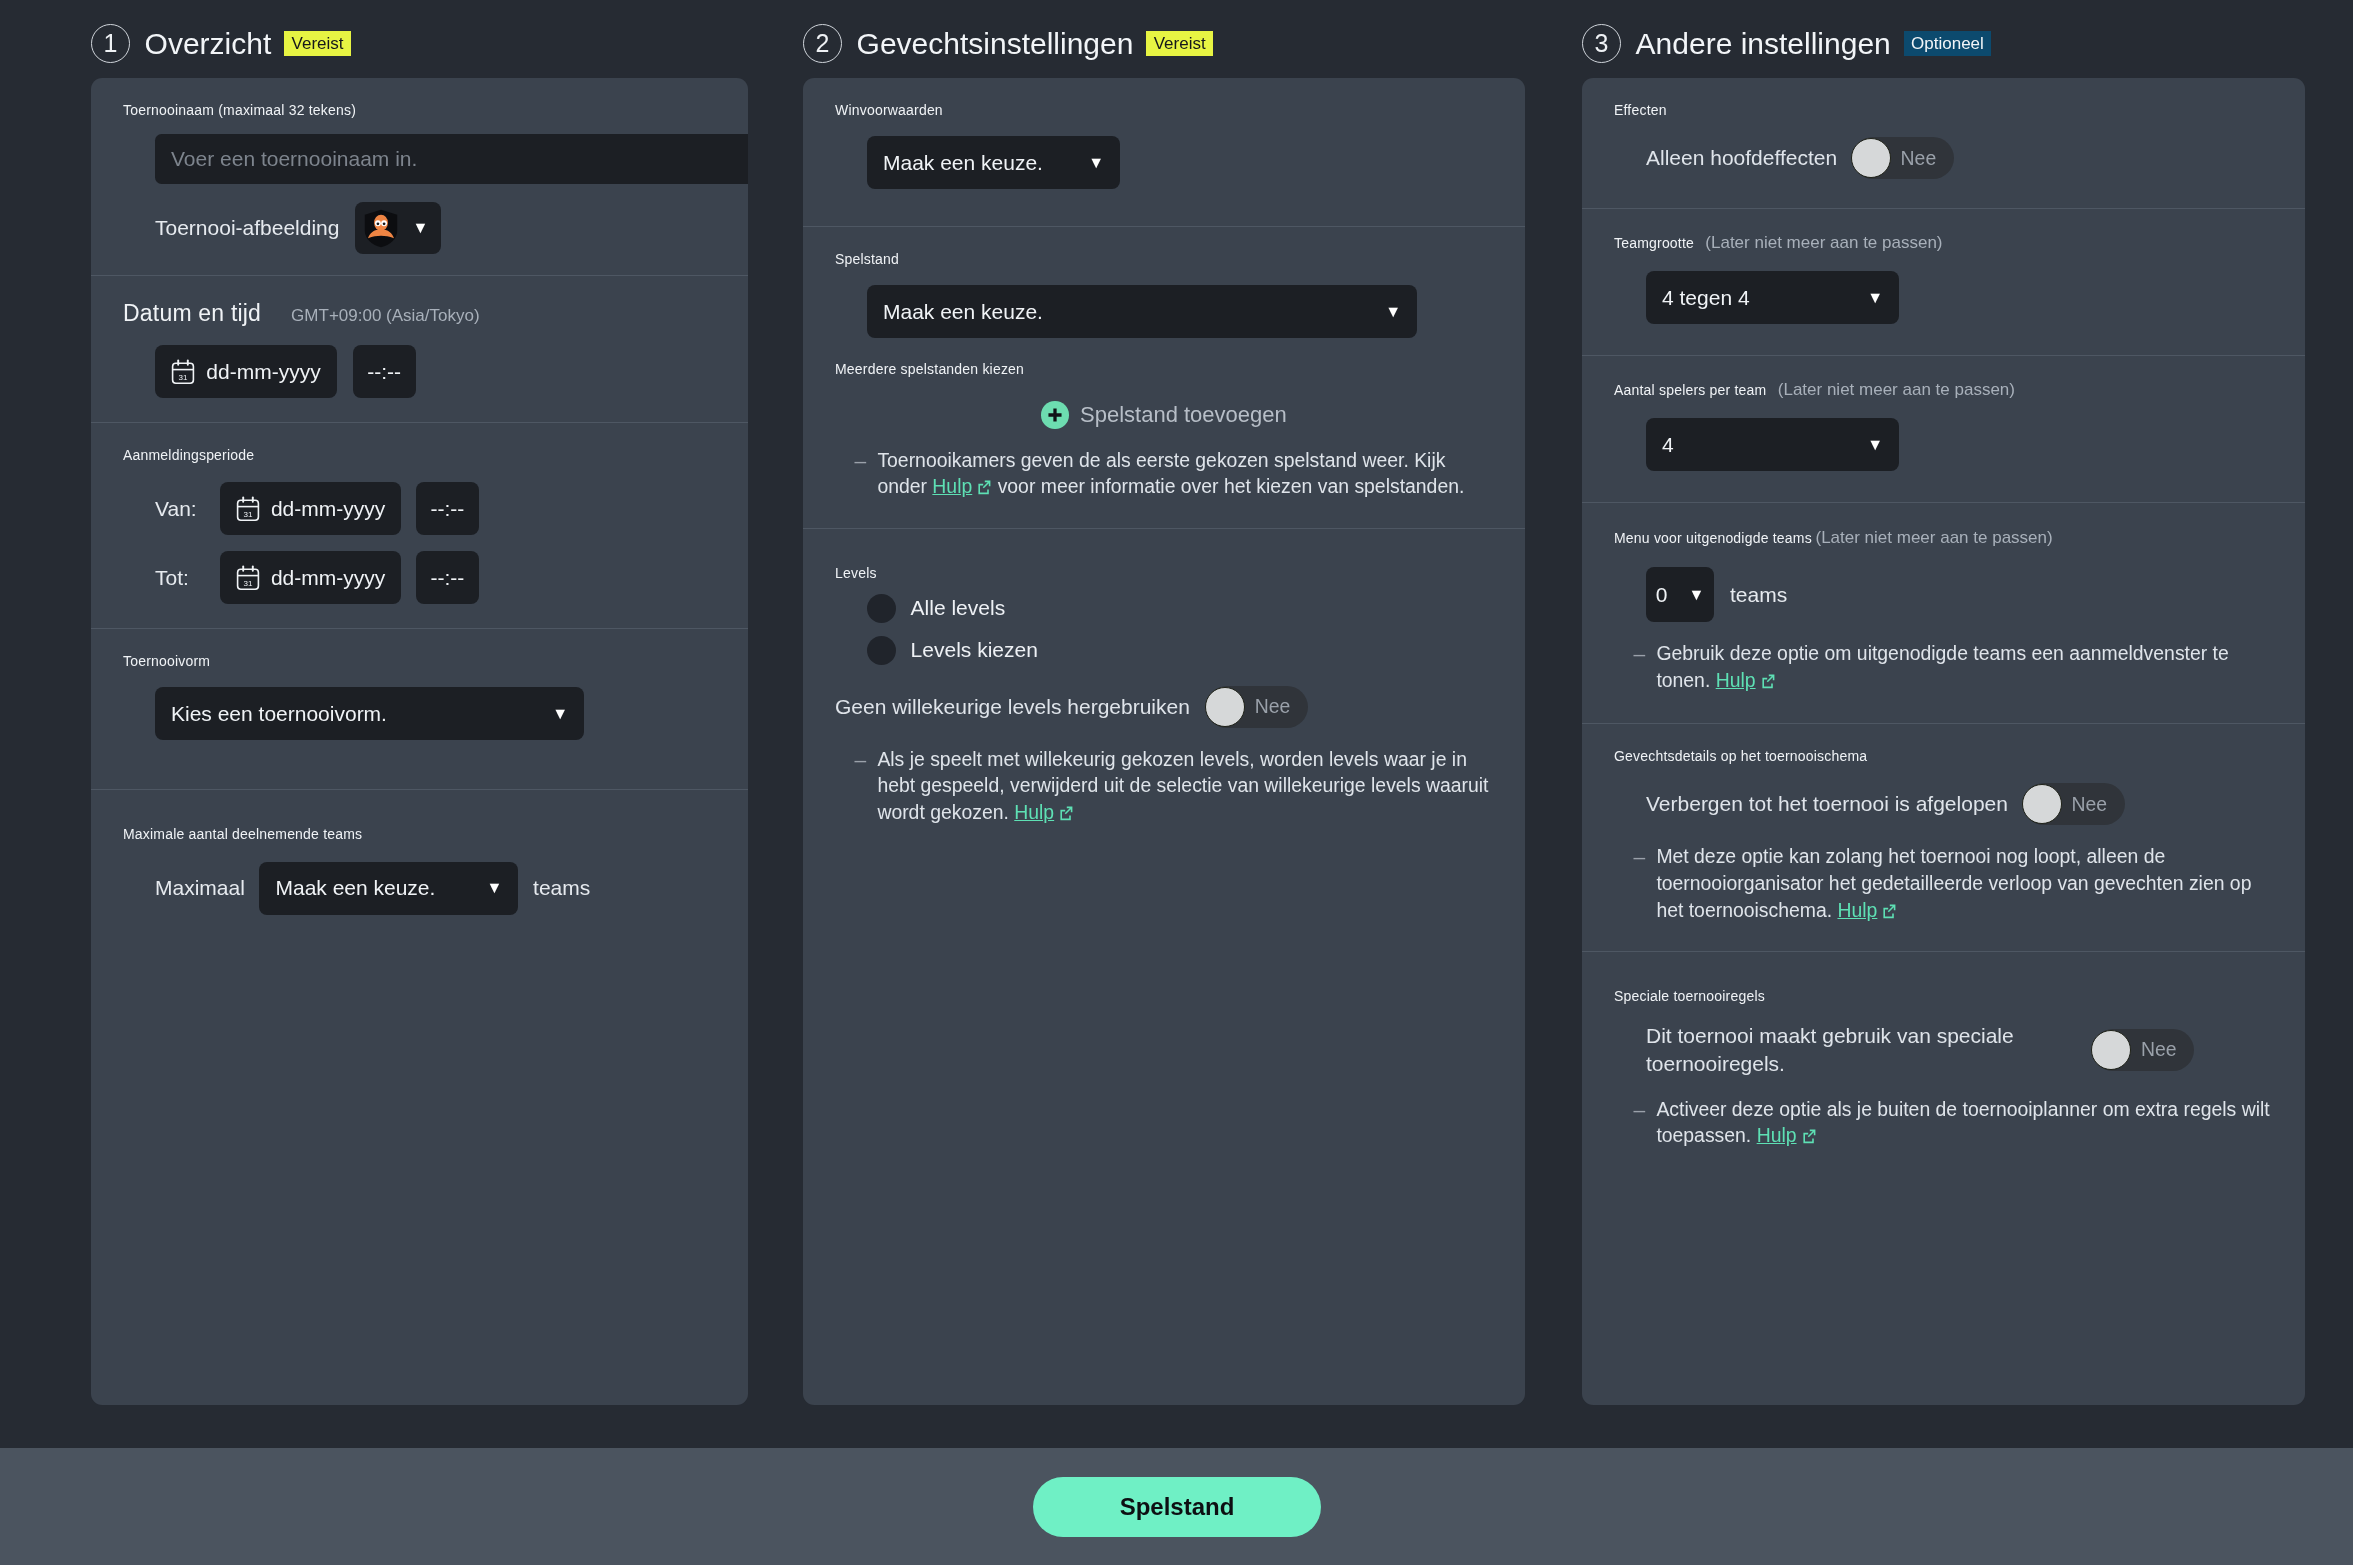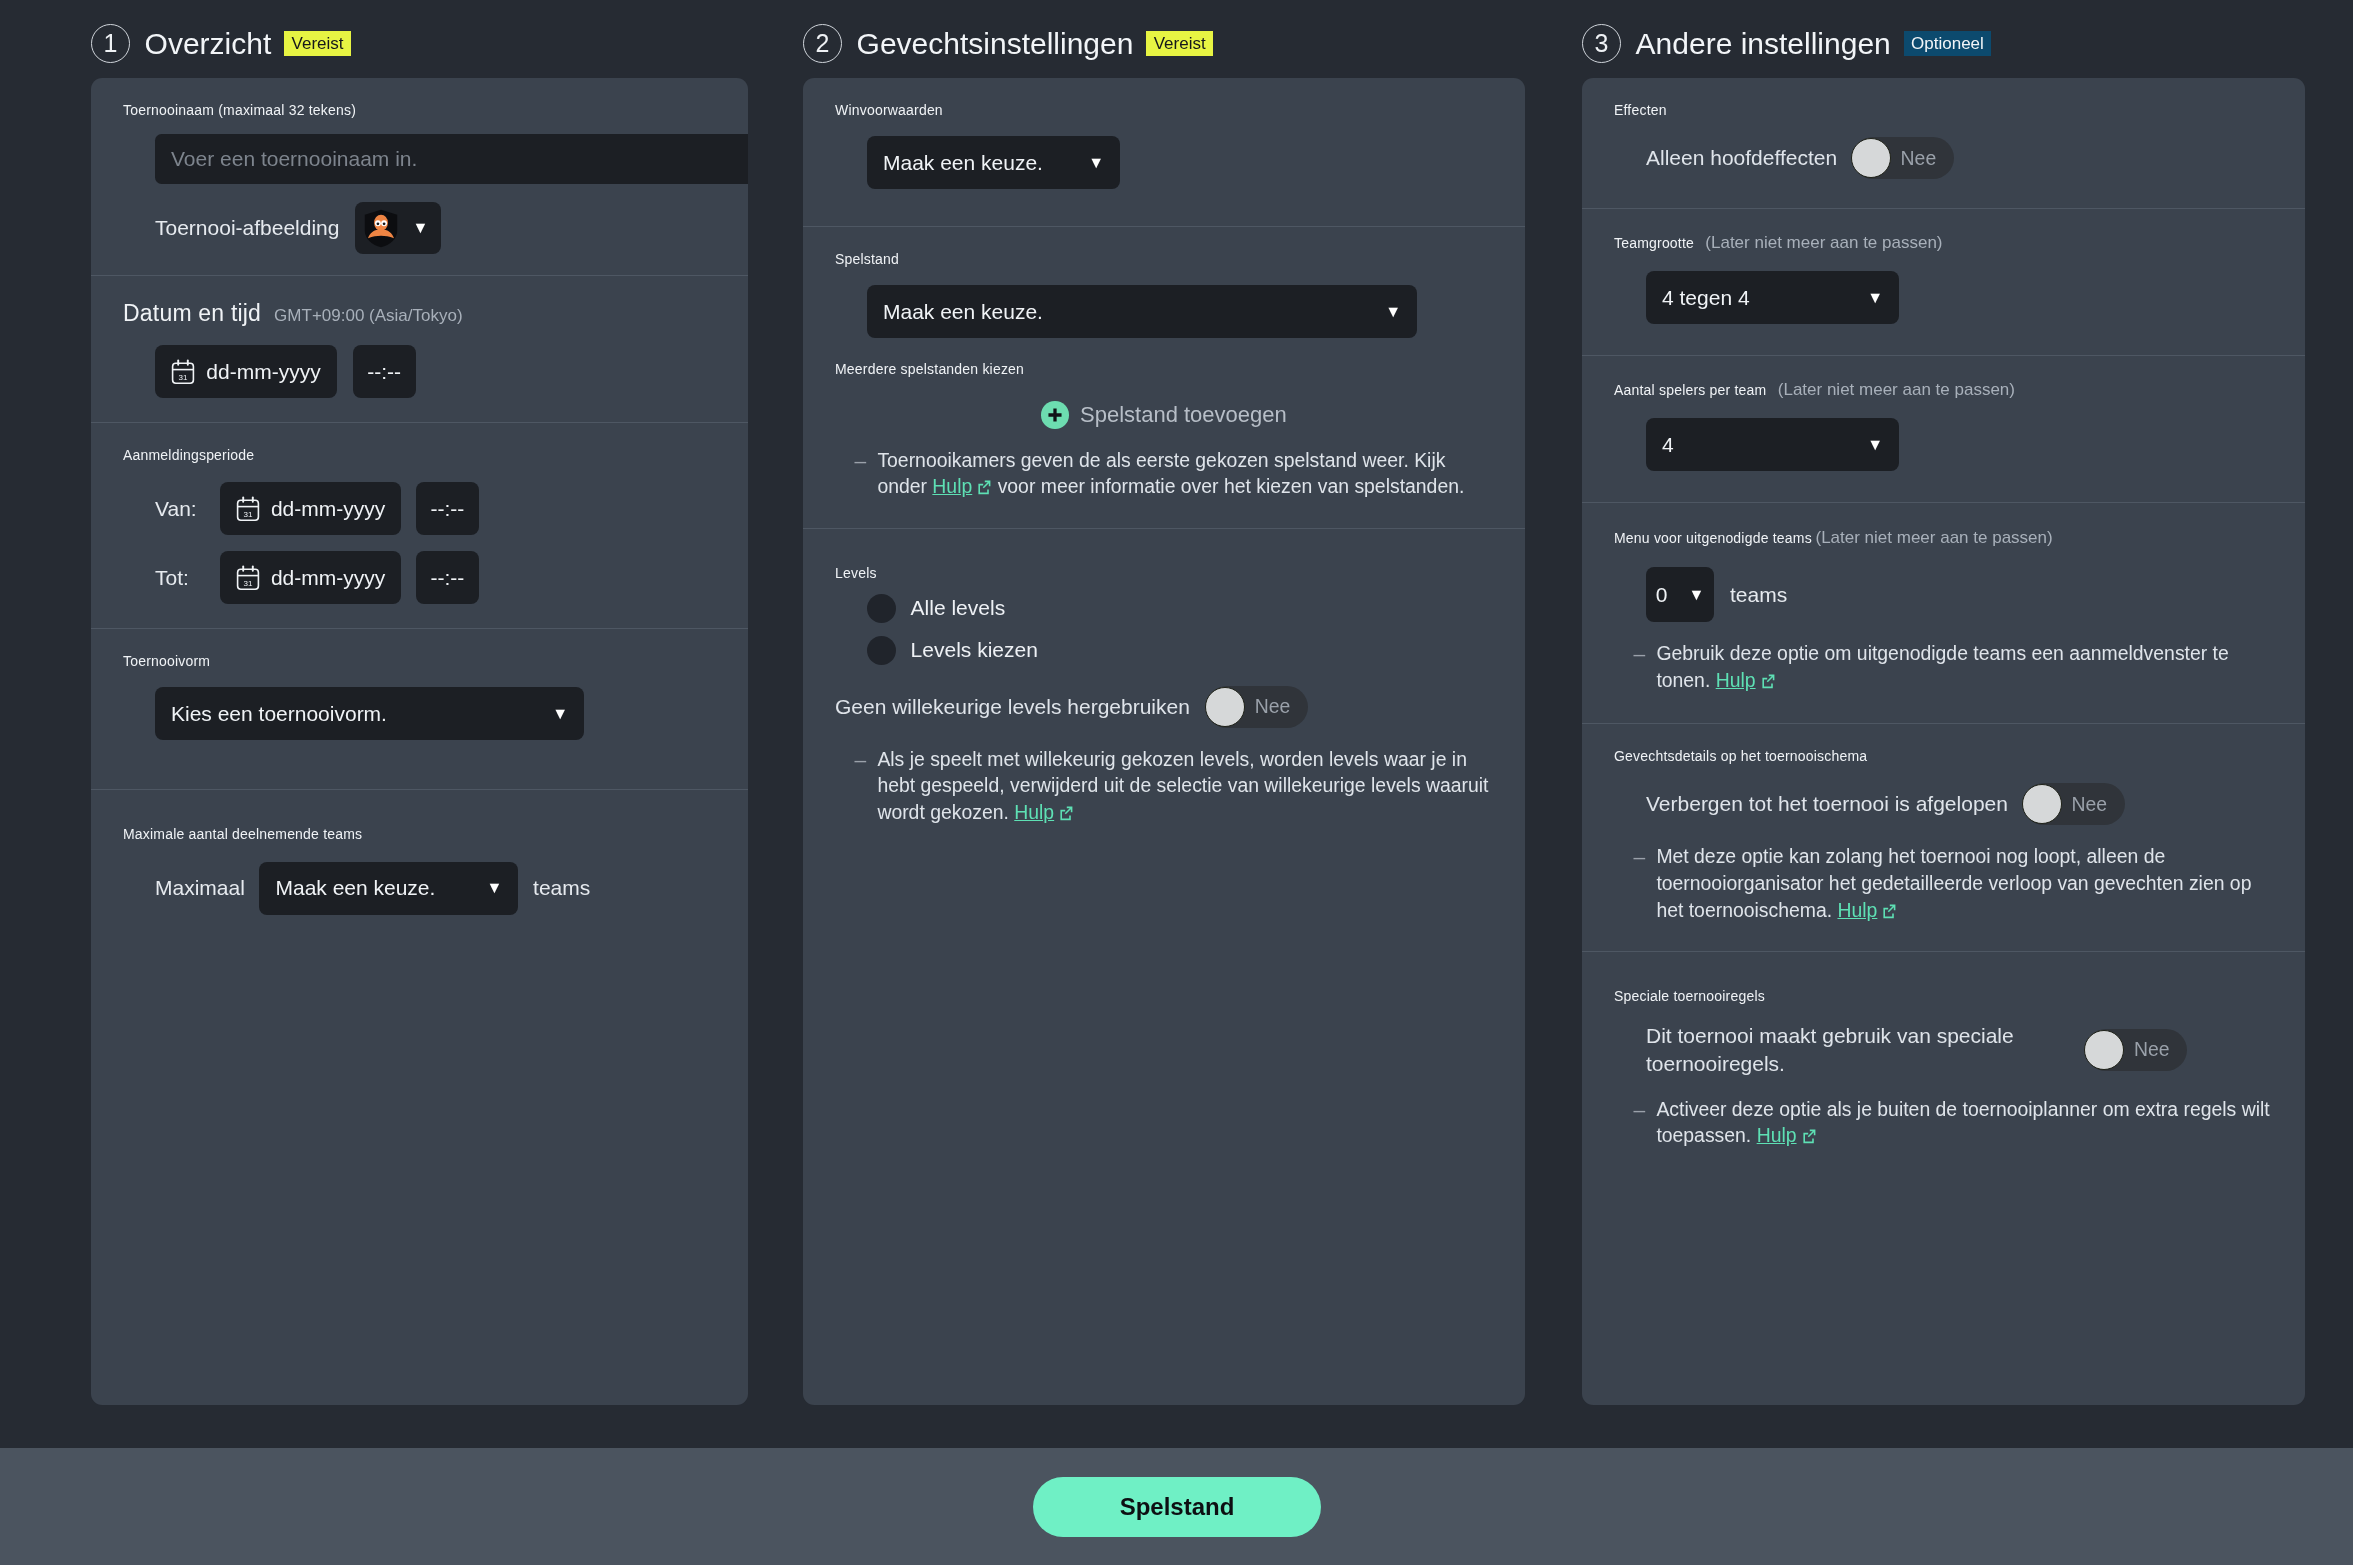--- a/index.html
+++ b/index.html
@@ -265,21 +265,21 @@
                 <circle cx="25.8" cy="17.5" r="3.6" fill="#ffffff"></circle>
                 <circle cx="18.2" cy="18.2" r="1.7" fill="#15171b"></circle>
                 <circle cx="25.8" cy="18.2" r="1.7" fill="#15171b"></circle>
               </svg>
               <span class="caret" style="color:#fff;font-size:16px;">▼</span>
             </div>
           </div>
         </div>
 
         <div class="block">
-          <div class="row" style="gap:13px; align-items:baseline;">
+          <div class="row" style="gap:30px; align-items:baseline;">
             <div class="block-title big">Datum en tijd</div>
             <div class="muted-note">GMT+09:00 (Asia/Tokyo)</div>
           </div>
           <div class="row indent" style="margin-top:18px; gap:16px;">
             <div class="datefield">
               <svg class="cal-ico" viewBox="0 0 30 32" style="font-size:26px">
                 <rect x="2" y="5" width="26" height="25" rx="4" fill="none" stroke="#f0f3f6" stroke-width="2"></rect>
                 <line x1="2" y1="13" x2="28" y2="13" stroke="#f0f3f6" stroke-width="2"></line>
                 <line x1="9" y1="1.5" x2="9" y2="7" stroke="#f0f3f6" stroke-width="2.4" stroke-linecap="round"></line>
                 <line x1="21" y1="1.5" x2="21" y2="7" stroke="#f0f3f6" stroke-width="2.4" stroke-linecap="round"></line>
@@ -507,21 +507,21 @@
             <span class="dash">–</span>
             <span class="txt"><span>Met deze optie kan zolang het toernooi nog loopt, alleen de toernooiorganisator het gedetailleerde verloop van gevechten zien op het toernooischema. </span><span class="link">Hulp</span><svg class="ext-ico" viewBox="0 0 20 20">
                   <path d="M3 6 h6 v2 h-4 v9 h9 v-4 h2 v6 h-13 z" fill="#5ee0b4"></path>
                   <path d="M11 2 h7 v7 h-2 v-3.6 l-6.2 6.2 -1.4 -1.4 6.2 -6.2 h-3.6 z" fill="#5ee0b4"></path>
                 </svg></span>
           </div>
         </div>
 
         <div class="block" style="padding-bottom:32px;">
           <div class="block-title">Speciale toernooiregels</div>
-          <div class="row indent" style="margin-top:18px; gap:18px; align-items:center;">
+          <div class="row indent" style="margin-top:18px; gap:25px; align-items:center;">
             <span class="label-dim" style="max-width:421px; line-height:1.32;">Dit toernooi maakt gebruik van speciale toernooiregels.</span>
             <span class="toggle">
               <span class="knob"></span>
               <span class="toggle-text">Nee</span>
             </span>
           </div>
           <div class="note">
             <span class="dash">–</span>
             <span class="txt"><span>Activeer deze optie als je buiten de toernooiplanner om extra regels wilt toepassen. </span><span class="link">Hulp</span><svg class="ext-ico" viewBox="0 0 20 20">
                   <path d="M3 6 h6 v2 h-4 v9 h9 v-4 h2 v6 h-13 z" fill="#5ee0b4"></path>

